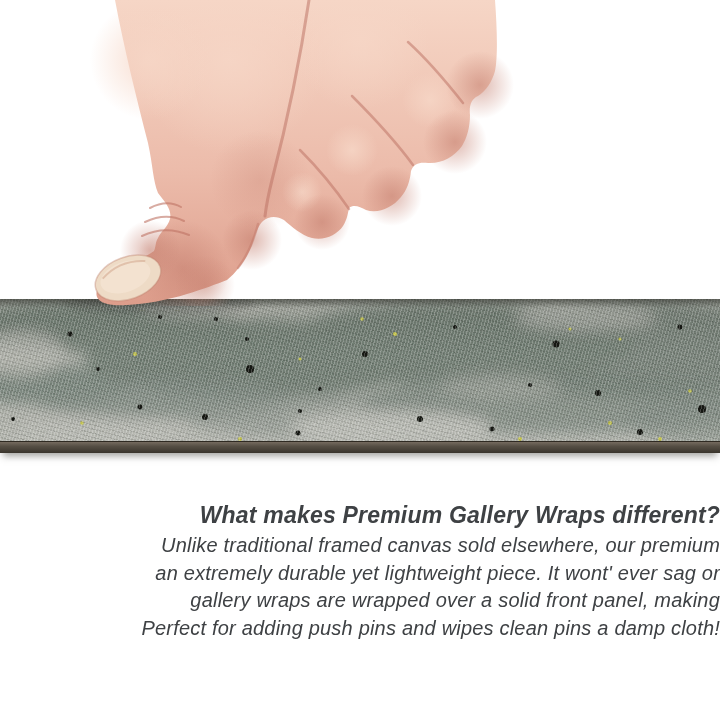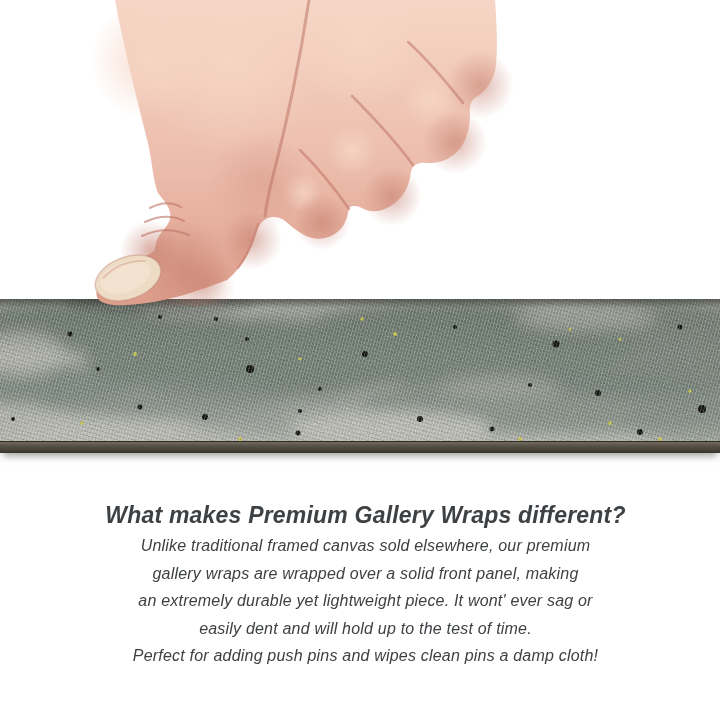--- a/index.html
+++ b/index.html
@@ -33,28 +33,28 @@
   }
   .strip-bottom-band{
     position:absolute;left:0;bottom:0;width:720px;height:11px;
     background:linear-gradient(180deg, var(--canvas-edge-mid,#756b5f) 0%, #554e44 40%, var(--canvas-edge-dark,#3a352d) 100%);
     border-top:1px solid rgba(40,35,28,.65);
   }
 
   
   .copy{
     position:absolute;left:11px;right:0;top:500px;z-index:1;
-    text-align:center;color:var(--text,#3e4144);
+    text-align:right;color:var(--text,#3e4144);
   }
   .headline{
     font-style:italic;font-weight:700;font-size:23px;line-height:30px;
     letter-spacing:.2px;margin:0 0 2px 0;
   }
   .body-line{
-    font-style:italic;font-weight:400;font-size:16px;line-height:27.5px;
+    font-style:italic;font-weight:400;font-size:20px;line-height:27.5px;
     letter-spacing:.2px;white-space:nowrap;
   }
 </style>
 </head>
 <body>
 
 <div class="stage">
 
   <div class="strip">
     <svg class="tex" width="720" height="143" viewBox="0 0 720 143" preserveAspectRatio="none" aria-hidden="true">
@@ -231,19 +231,18 @@
     <g transform="rotate(-20 128 278)">
       <ellipse cx="128" cy="278" rx="34" ry="21" style="fill:var(--nail)" stroke="rgba(190,130,110,0.4)" stroke-width="1.5"></ellipse>
       <ellipse cx="126" cy="276" rx="26" ry="15" fill="#f4e4d2" opacity="0.8"></ellipse>
       <path d="M104,270 Q126,258 150,268" fill="none" stroke="#d8b49b" stroke-width="2" opacity="0.7"></path>
     </g>
   </svg>
 
   <div class="copy">
     <div class="headline">What makes Premium Gallery Wraps different?</div>
     <div class="body-line">Unlike traditional framed canvas sold elsewhere, our premium</div>
+    <div class="body-line">an extremely durable yet lightweight piece. It wont' ever sag or</div>
     <div class="body-line">gallery wraps are wrapped over a solid front panel, making</div>
-    <div class="body-line">an extremely durable yet lightweight piece. It wont' ever sag or</div>
-    <div class="body-line">easily dent and will hold up to the test of time.</div>
     <div class="body-line">Perfect for adding push pins and wipes clean pins a damp cloth!</div>
   </div>
 
 </div>
 
 </body></html>

